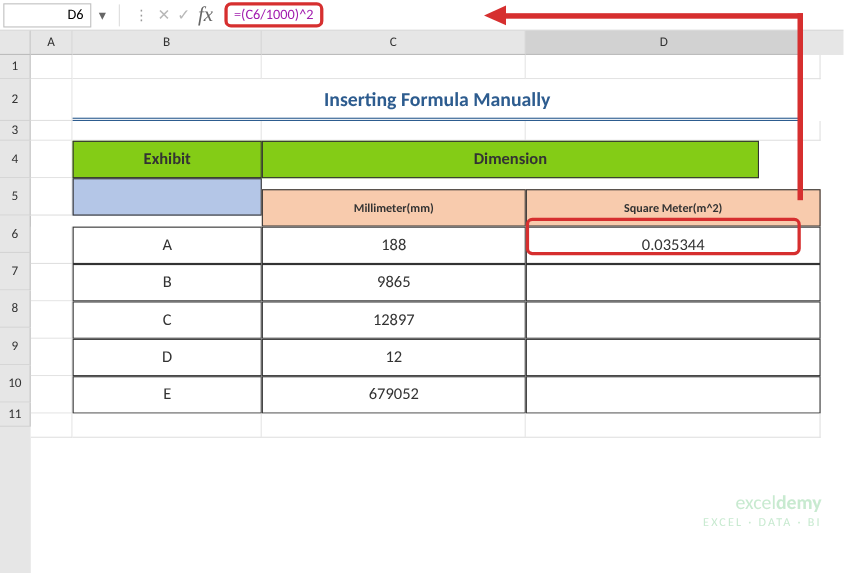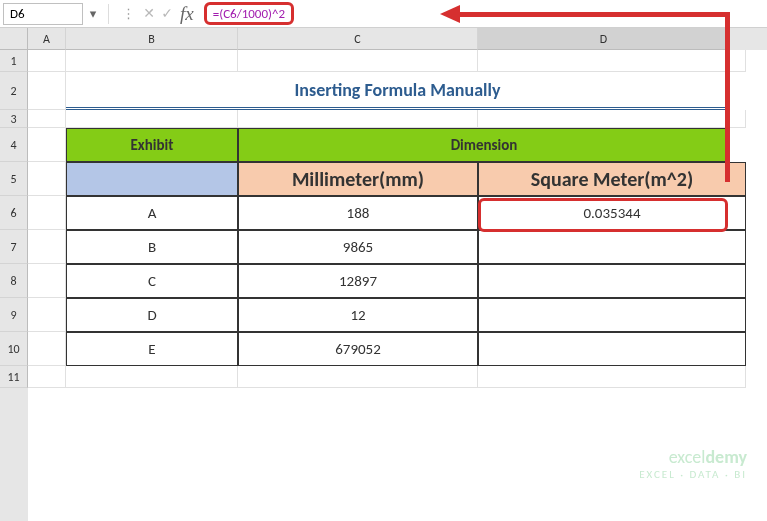--- a/index.html
+++ b/index.html
@@ -23,20 +23,21 @@
     }
     .name-box {
       width: 80px;
       height: 22px;
       border: 1px solid #c0c0c0;
       margin: 0 3px;
       padding: 0 6px;
       display: flex;
       align-items: center;
       background: #fff;
+      justify-content: flex-end;
     }
     .name-box-dropdown {
       width: 14px;
       text-align: center;
       color: #666;
       cursor: pointer;
     }
     .fb-separator {
       width: 1px;
       height: 20px;
@@ -188,22 +189,23 @@
     
     .th-blue {
       background: #84cc16;
       font-weight: bold;
       font-size: 15px;
       border: 1px solid #333;
     }
     .th-orange {
       background: #f8cbad;
       font-weight: bold;
-      font-size: 20px;
+      font-size: 11px;
       border: 1px solid #333;
+      margin-top: 10px;
     }
     .th-blank {
       background: #b4c6e7;
       border: 1px solid #333;
     }
     
     
     .td {
       border: 1px solid #333;
       background: #fff;
@@ -319,21 +321,21 @@
       <div class="row r3">
         <div class="cell c-a"></div>
         <div class="cell c-b"></div>
         <div class="cell c-c"></div>
         <div class="cell c-d"></div>
       </div>
 
       <div class="row r4">
         <div class="cell c-a"></div>
         <div class="cell c-b th-blue">Exhibit</div>
-        <div class="cell th-blue" style="width:492px">Dimension</div>
+        <div class="cell th-blue" style="width:452px">Dimension</div>
       </div>
 
       <div class="row r5">
         <div class="cell c-a"></div>
         <div class="cell c-b th-blank"></div>
         <div class="cell c-c th-orange">Millimeter(mm)</div>
         <div class="cell c-d th-orange">Square Meter(m^2)</div>
       </div>
 
       <div class="row r6">

